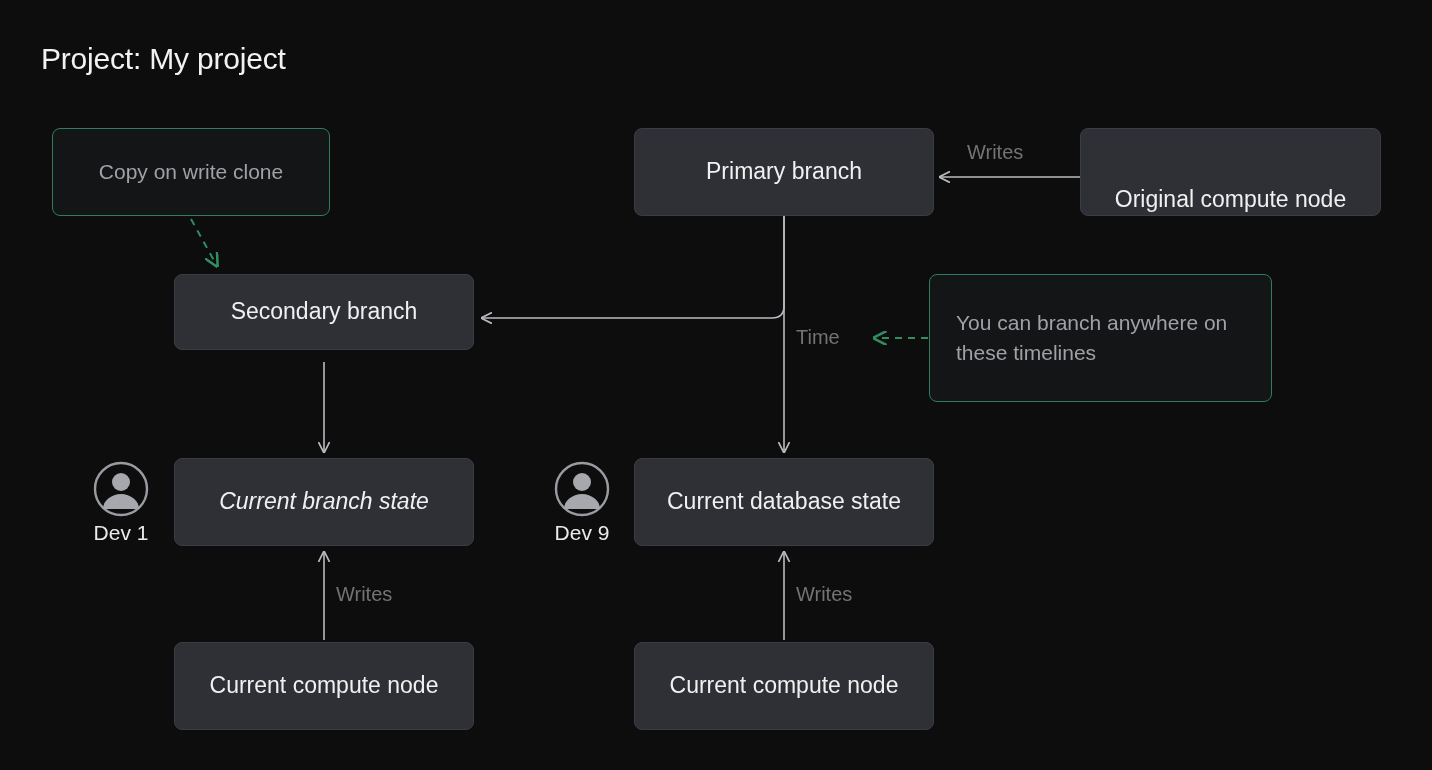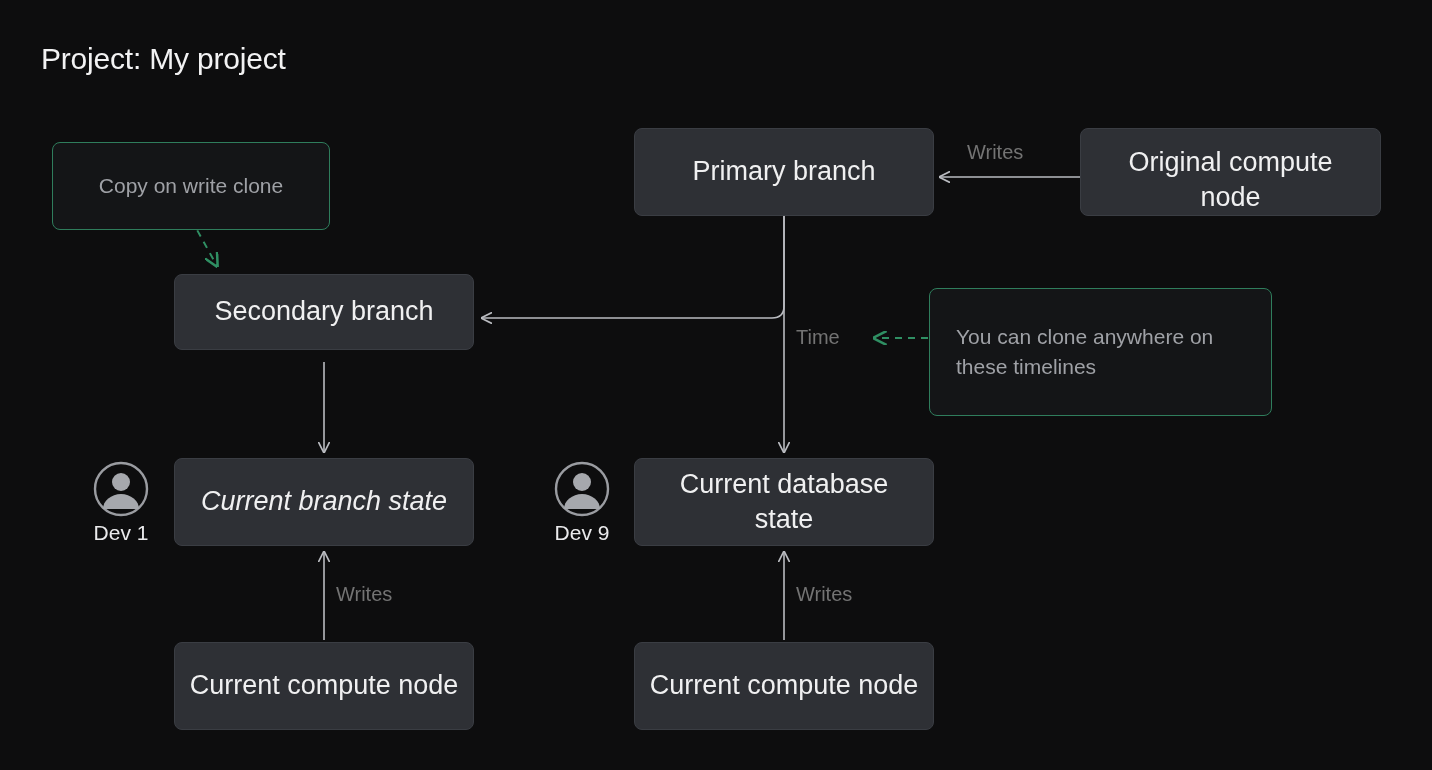--- a/index.html
+++ b/index.html
@@ -43,39 +43,38 @@
 
   .node {
     position: absolute;
     box-sizing: border-box;
     background: #2e3035;
     border: 1px solid #3a3d43;
     border-radius: 8px;
     display: flex;
     align-items: center;
     justify-content: center;
-    font-size: 27px;
+    font-size: 23px;
     color: #f0f0f1;
     text-align: center;
     padding: 0 14px;
     line-height: 1.3;
   }
 
   .note {
     position: absolute;
     box-sizing: border-box;
     background: #141517;
     border: 1px solid #2f7d5c;
     border-radius: 8px;
     display: flex;
     align-items: center;
     font-size: 21px;
     color: #9fa1a6;
     line-height: 1.45;
-    margin-top: 14px;
   }
   .note.center {
     justify-content: center;
     text-align: center;
   }
   .note.left {
     justify-content: flex-start;
     text-align: left;
     padding: 0 26px;
   }
@@ -164,21 +163,21 @@
 
   <div class="edge-label" style="left:967px; top:141px;">Writes</div>
 
   <div class="node" style="left:174px; top:274px; width:300px; height:76px;">
     <span>Secondary branch</span>
   </div>
 
   <div class="edge-label" style="left:796px; top:326px;">Time</div>
 
   <div class="note left" style="left:929px; top:274px; width:343px; height:128px;">
-    <span>You can clone anywhere on these timelines</span>
+    <span>You can branch anywhere on these timelines</span>
   </div>
 
   <svg class="avatar" style="left:93px; top:461px;" viewBox="0 0 56 56" xmlns="http://www.w3.org/2000/svg">
     <circle cx="28" cy="28" r="26" fill="none" stroke="#9a9ca1" stroke-width="2.4"></circle>
     <circle cx="28" cy="21" r="9" fill="#a6a8ad"></circle>
     <path d="M 10 48 A 18 15 0 0 1 46 48 Z" fill="#a6a8ad"></path>
   </svg>
   <div class="avatar-label" style="left:73px; top:521px; width:96px;">Dev 1</div>
 
   <div class="node" style="left:174px; top:458px; width:300px; height:88px;font-style:italic;">

